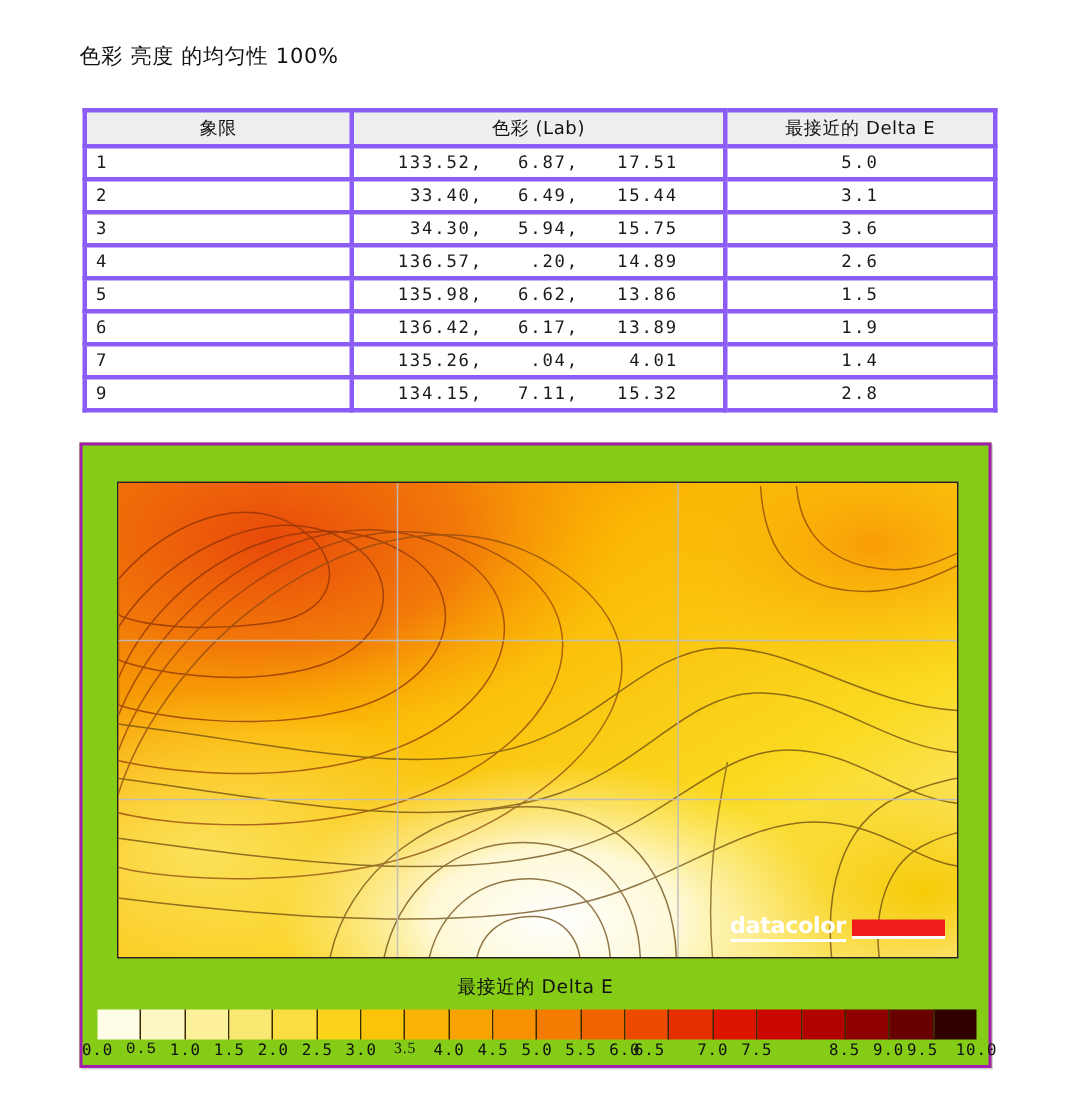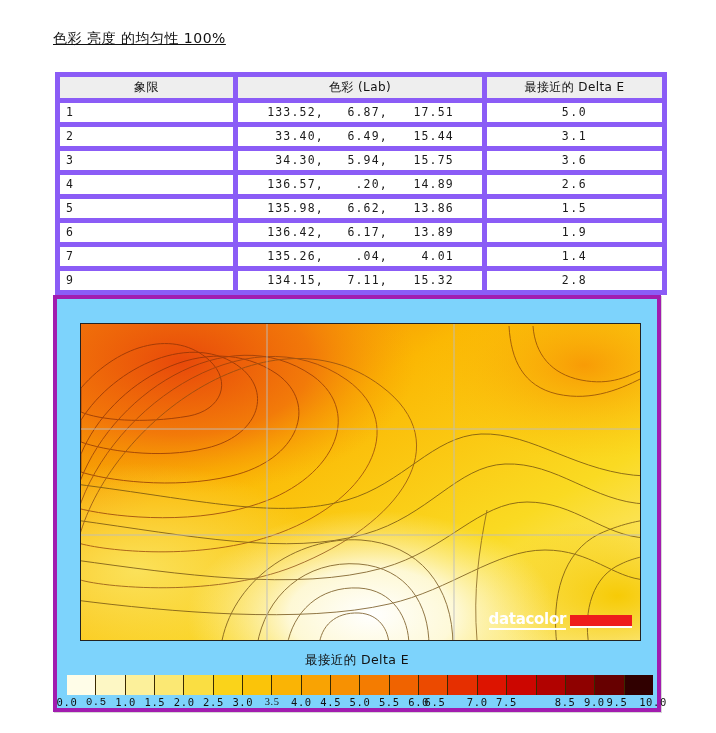--- a/index.html
+++ b/index.html
@@ -19,41 +19,40 @@
   
   #page-title {
     position: absolute;
     left: 53px;
     top: 29px;
     font-size: 14px;
     line-height: 18px;
     letter-spacing: 0.5px;
     color: #111111;
     white-space: nowrap;
-    text-decoration: underline;
   }
 
   
   #quadrant-table-wrap {
     position: absolute;
     left: 55px;
     top: 72px;
     width: 607px;
   }
   table.qtable {
     border-collapse: collapse;
     width: 607px;
     table-layout: fixed;
     font-family: "DejaVu Sans Mono", "Liberation Mono", monospace;
     font-size: 11.5px;
     color: #1a1a1a;
   }
   table.qtable th,
   table.qtable td {
-    border: 5px solid #8b5cf6;
+    border: 3px solid #8b5cf6;
     height: 19px;
     padding: 0 6px;
     line-height: 19px;
     font-weight: normal;
   }
   table.qtable thead th {
     background: #eeeeee;
     text-align: center;
     font-family: "DejaVu Sans", "Liberation Sans", sans-serif;
     font-size: 12px;
@@ -88,22 +87,22 @@
   .lab-a { width: 64px; }
   .lab-b { width: 66px; }
 
   
   #chart-panel {
     position: absolute;
     left: 53px;
     top: 295px;
     width: 608px;
     height: 417px;
-    background: #7dd3fc;
-    border: 4px solid #a21caf;
+    background: #84cc16;
+    border: 2px solid #a21caf;
     box-shadow: 1px 1px 0 #d6d6d6;
     box-sizing: border-box;
   }
 
   #contour-plot {
     position: absolute;
     left: 23px;
     top: 24px;
     width: 561px;
     height: 318px;

